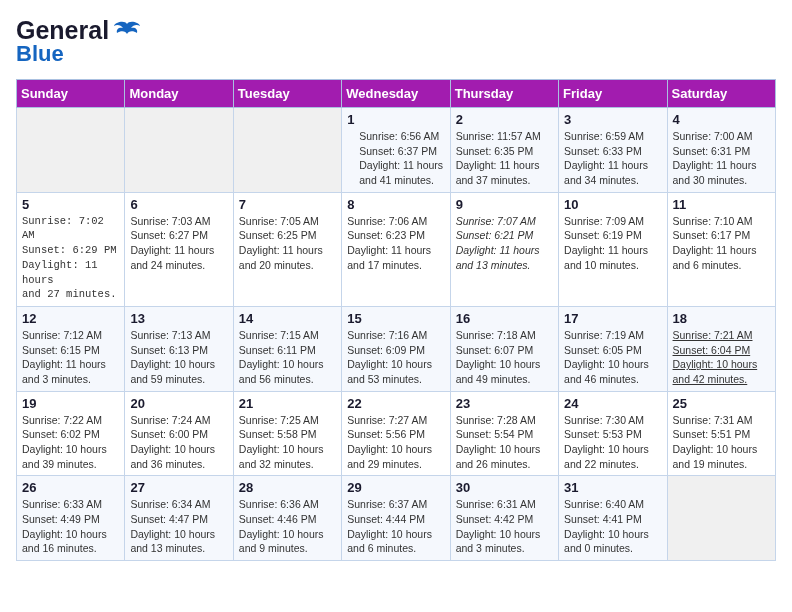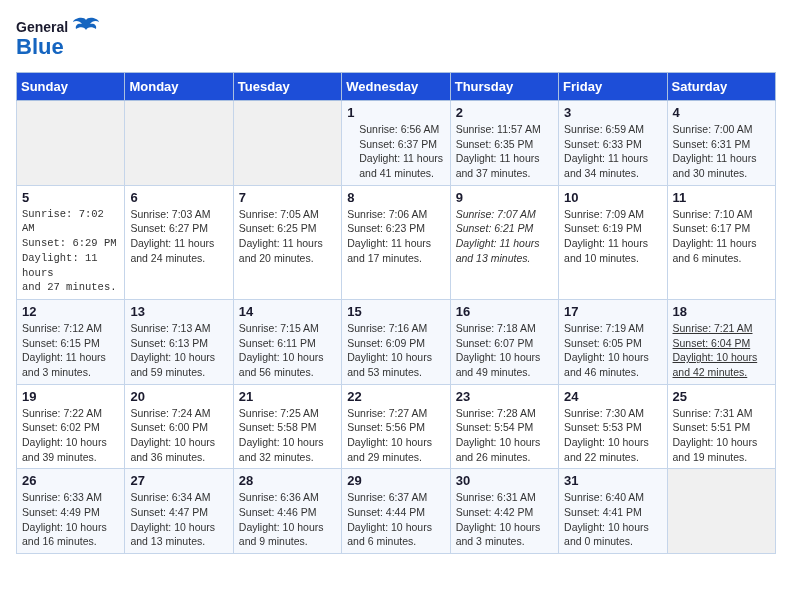--- a/index.html
+++ b/index.html
@@ -37,21 +37,21 @@
     }
     .location {
       font-size: 15px;
       color: #333;
     }
     table {
       width: 100%;
       border-collapse: collapse;
     }
     thead tr th {
-      background-color: #1d4ed8;
+      background-color: #a21caf;
       color: #fff;
       font-size: 13px;
       font-weight: bold;
       padding: 6px 4px;
       text-align: left;
       border: 1px solid #aac0e0;
     }
     tbody tr td {
       width: 108px;
       vertical-align: top;
@@ -80,21 +80,21 @@
     td.empty {
       background: #f0f0f0 !important;
     }
   </style>
 </head>
 <body>
 
 <div class="header">
   <div class="logo">
     <div class="logo-row">
-      <span style="font-size:14px;font-weight:bold;color:#1a1a2e;text-align:right;">General</span>
+      <span style="font-size:25px;font-weight:bold;color:#1a1a2e;text-align:right;">General</span>
       <svg width="28" height="22" viewBox="0 0 28 22" style="margin-left:2px;">
         <path d="M14 4 C16 0, 26 2, 27 6 C24 4, 20 5, 18 8 C22 7, 25 9, 24 13 C20 10, 15 11, 14 14 C13 11, 8 10, 4 13 C3 9, 6 7, 10 8 C8 5, 4 4, 1 6 C2 2, 12 0, 14 4Z" fill="#1565c0"></path>
       </svg>
     </div>
     <span style="font-size:22px;font-weight:bold;color:#1565c0;margin-top:-4px;">Blue</span>
   </div>
   <div class="title-block">
     <div class="month-title"></div>
     <div class="location"></div>
   </div>

